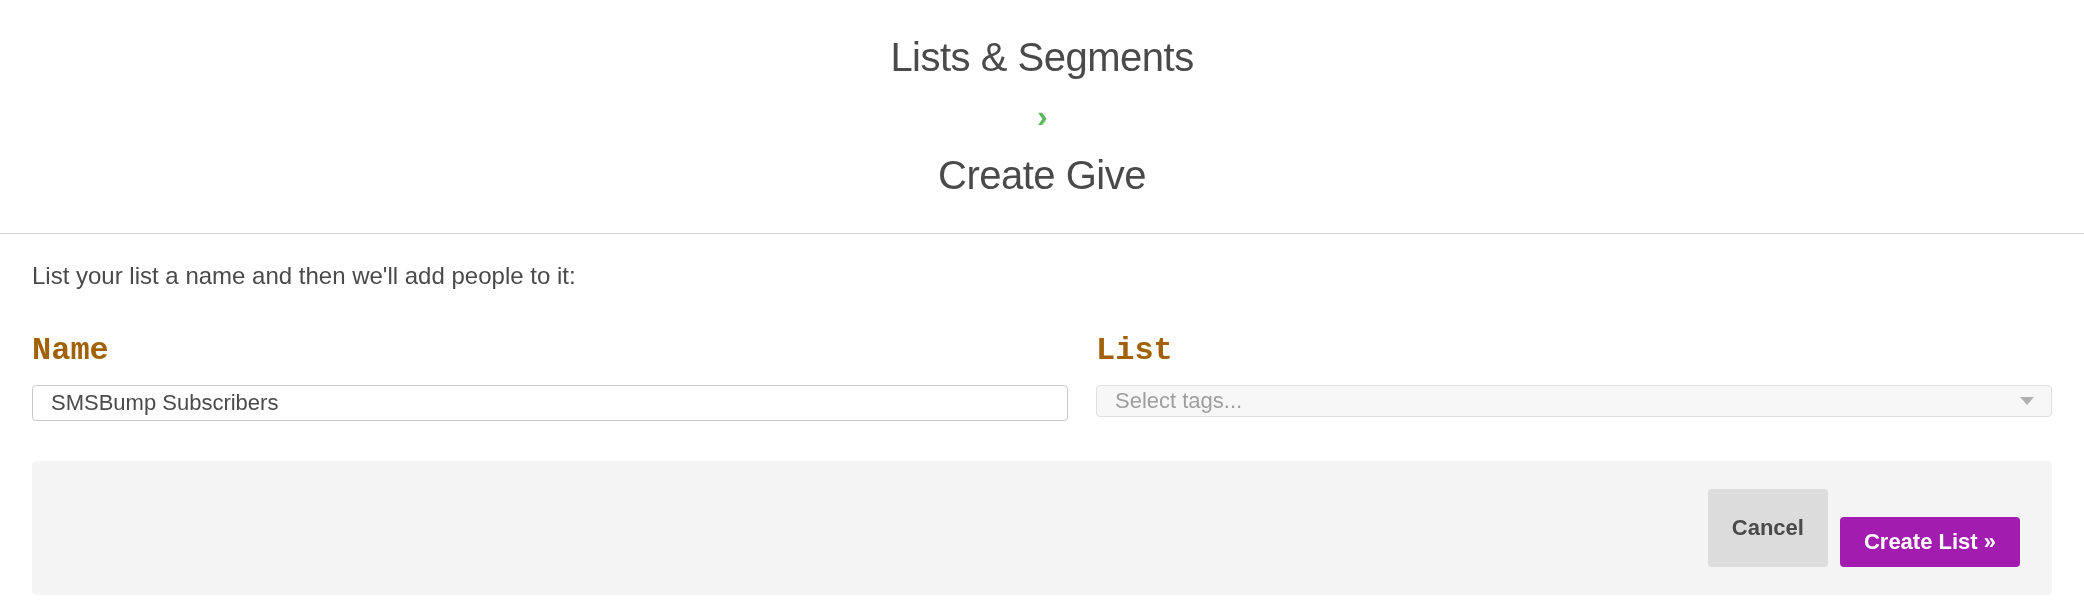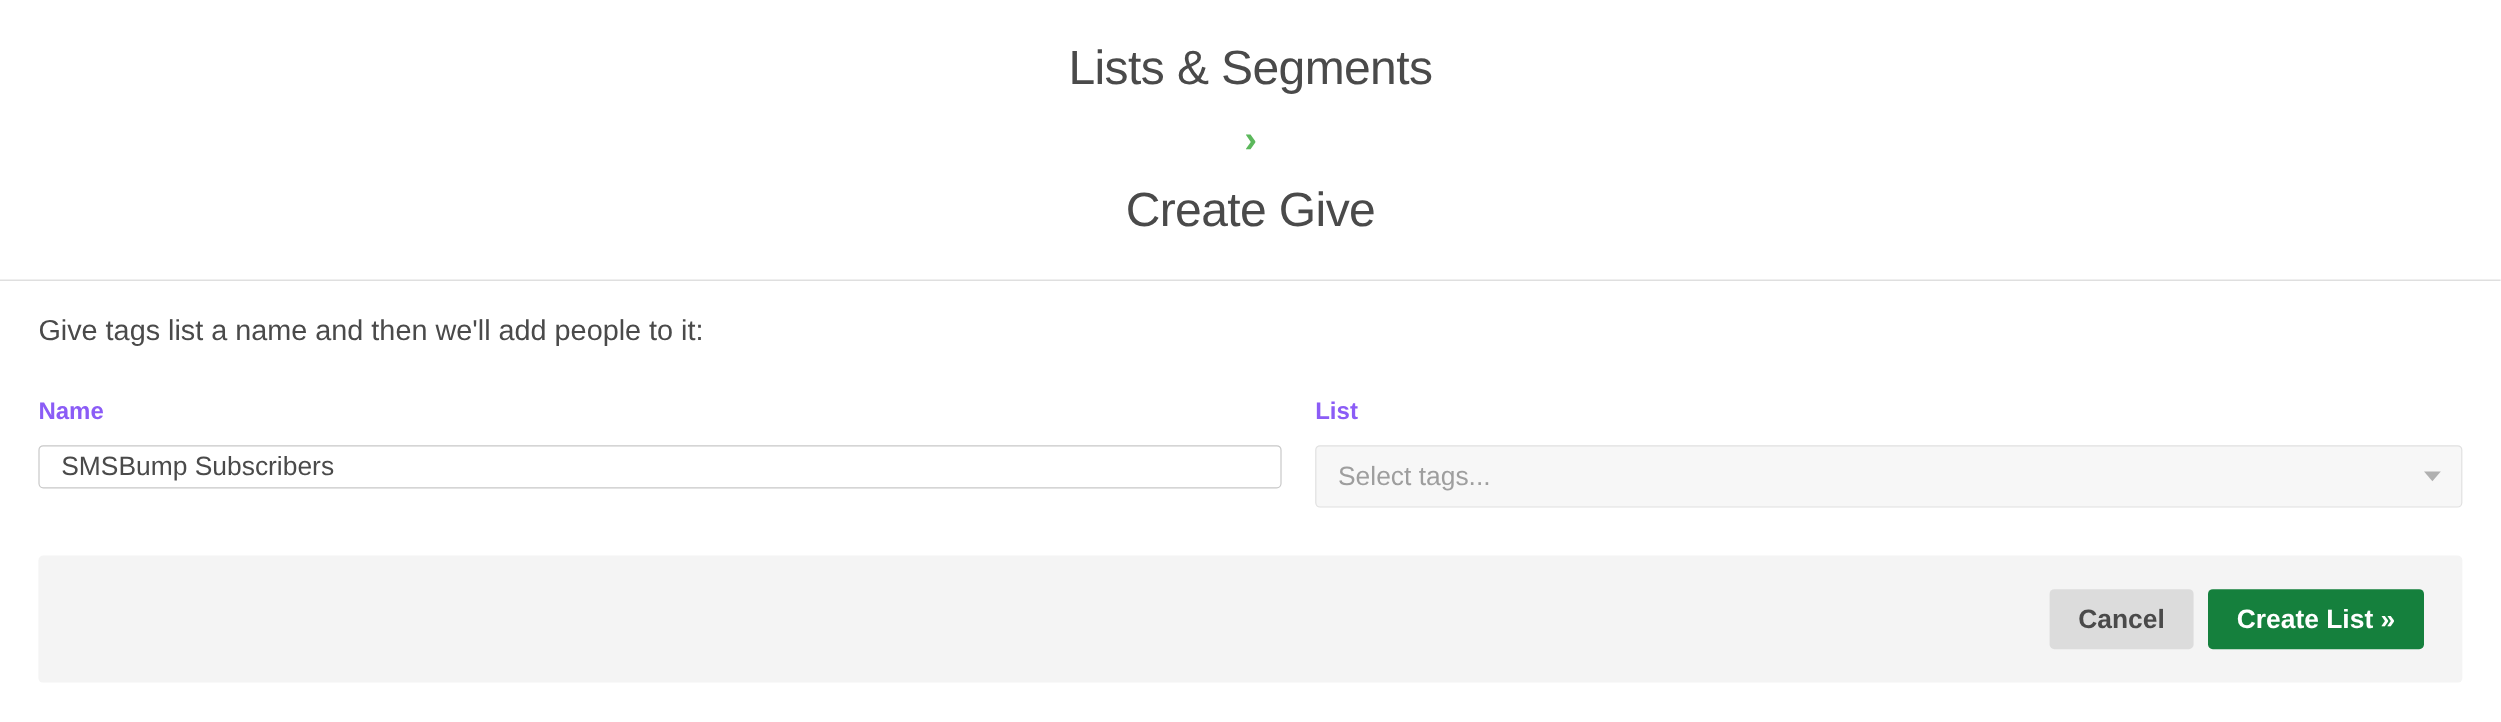--- a/index.html
+++ b/index.html
@@ -57,45 +57,46 @@
     .field-name {
       flex: 0 0 1036px;
     }
     
     .field-tags {
       flex: 1;
     }
     
     .field-label {
       display: block;
-      font-size: 20px;
+      font-size: 32px;
       font-weight: 600;
-      color: #8b5cf6;
+      color: #a16207;
       margin-bottom: 16px;
+      font-family: Liberation Mono, monospace;
     }
     
     .text-input {
       width: 100%;
       height: 36px;
       padding: 0 18px;
       font-size: 22px;
       border: 1px solid #c8c8c8;
       border-radius: 4px;
       color: #4a4a4a;
       font-family: inherit;
     }
     
     .select-wrapper {
       position: relative;
       width: 100%;
     }
     
     .select-input {
       width: 100%;
-      height: 52px;
+      height: 32px;
       padding: 0 18px;
       font-size: 22px;
       border: 1px solid #e0e0e0;
       border-radius: 4px;
       background: #f7f7f7;
       color: #9e9e9e;
       display: flex;
       align-items: center;
       cursor: pointer;
     }
@@ -131,37 +132,38 @@
       cursor: pointer;
       font-family: inherit;
     }
     
     .btn-cancel {
       background: #dcdcdc;
       color: #4a4a4a;
     }
     
     .btn-primary {
-      background: #15803d;
+      background: #a21caf;
       color: #ffffff;
+      margin-top: 28px;
     }
   </style>
 </head>
 <body>
 
 <div class="header">
   <div class="breadcrumb">
     <span>Lists &amp; Segments</span>
     <span class="breadcrumb-separator">›</span>
     <span>Create Give</span>
   </div>
 </div>
 
 <div class="content">
-  <p class="instruction">Give tags list a name and then we'll add people to it:</p>
+  <p class="instruction">List your list a name and then we'll add people to it:</p>
 
   <div class="form-row">
     <div class="field-name">
       <label class="field-label">Name</label>
       <input type="text" class="text-input" value="SMSBump Subscribers" style="">
     </div>
 
     <div class="field-tags">
       <label class="field-label">List</label>
       <div class="select-wrapper">

